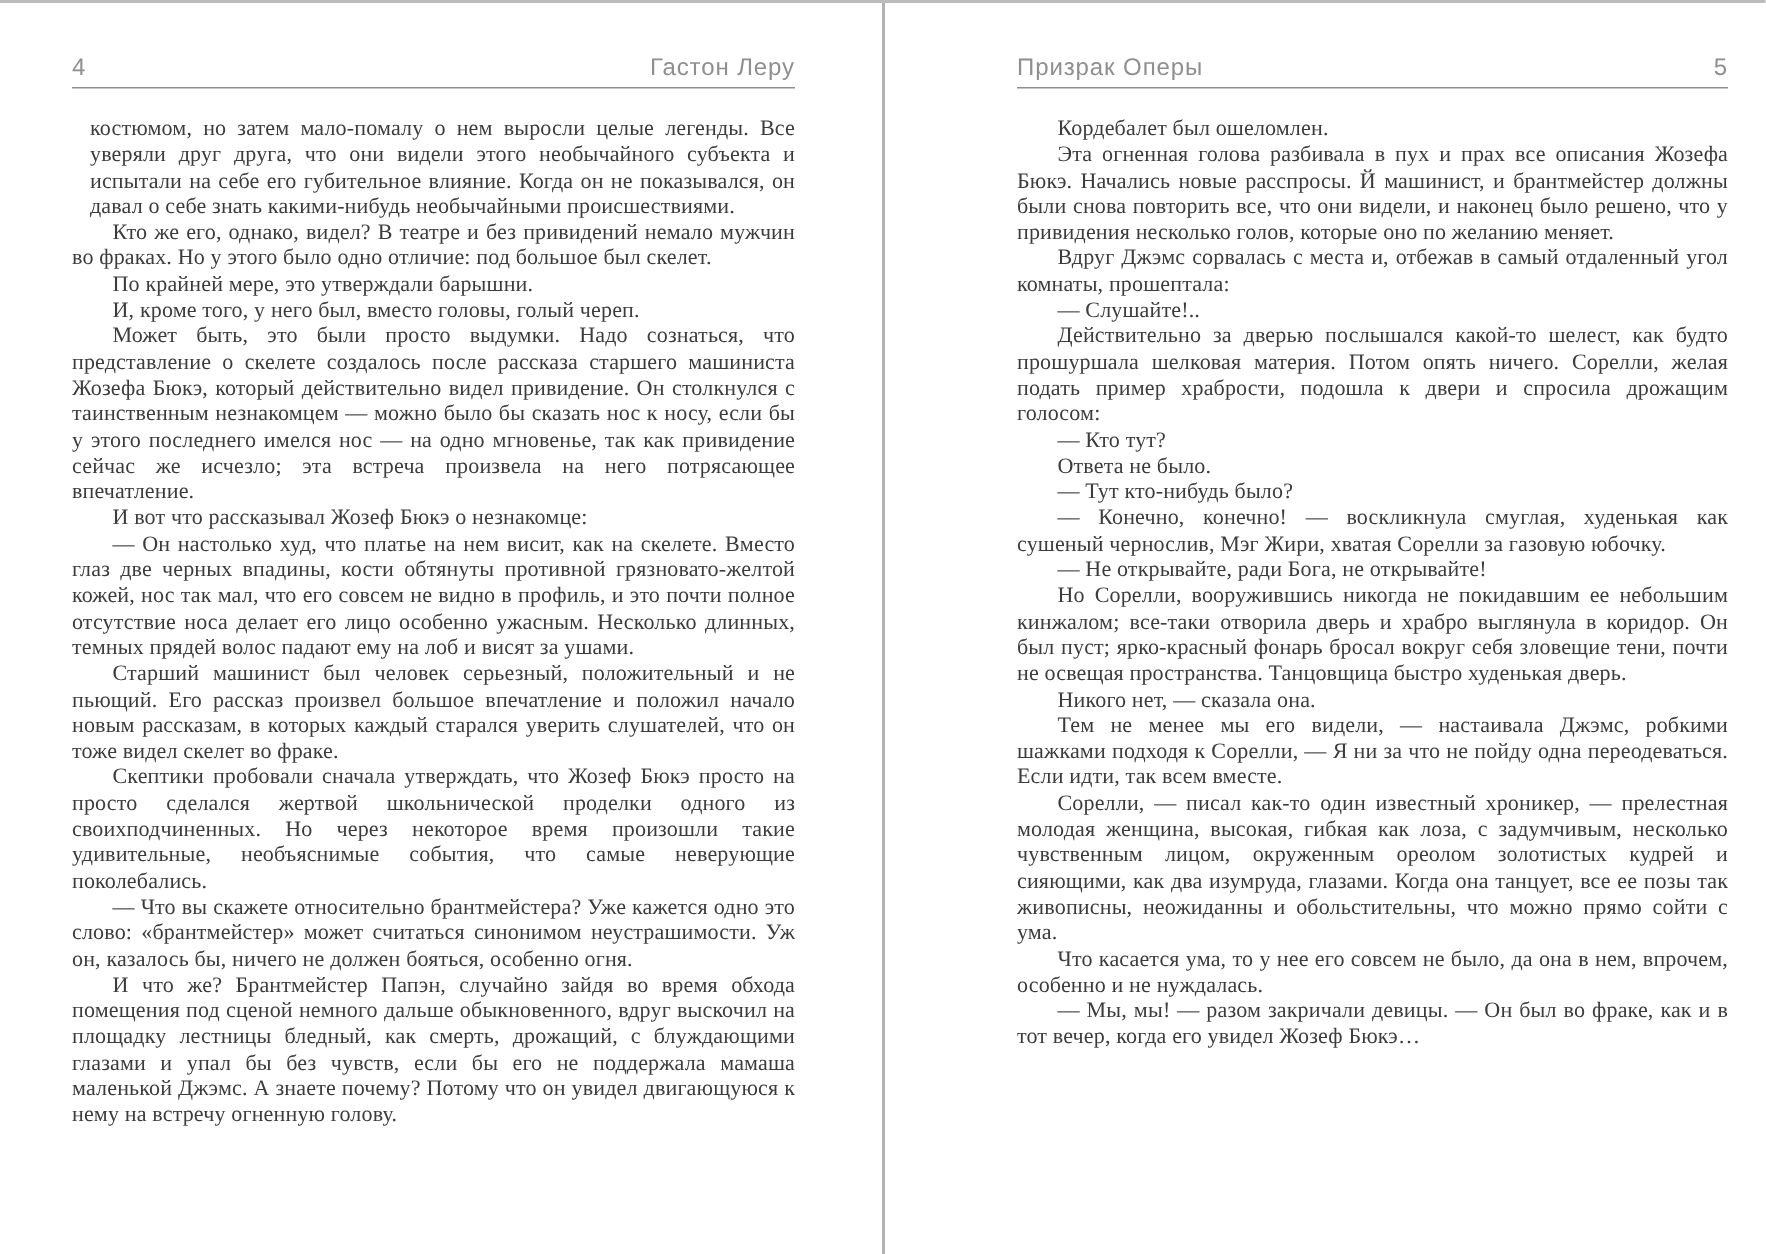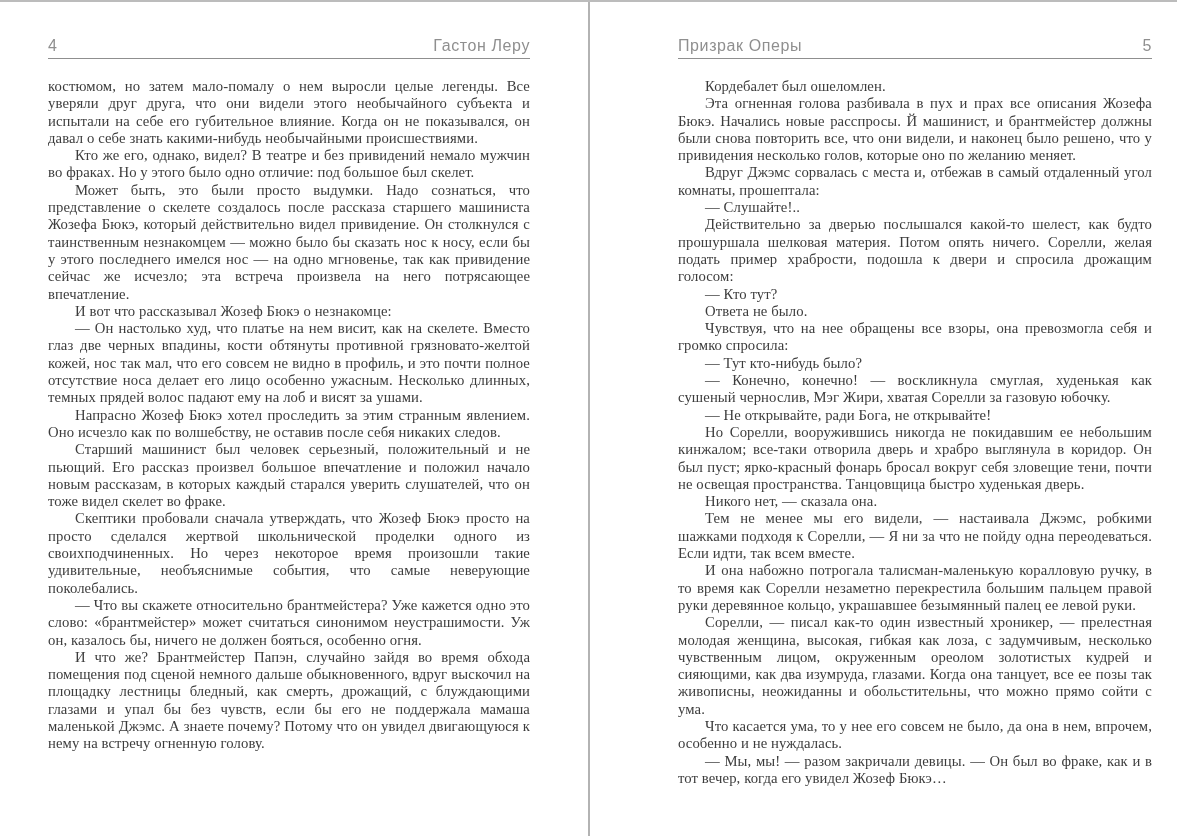--- a/index.html
+++ b/index.html
@@ -55,41 +55,43 @@
     color: var(--body-text, #3c3c3c);
     text-align: justify;
     letter-spacing: 0.1px;
   }
   .body-text p {
     margin: 0;
     text-indent: 27px;
   }
   .body-text p.no-indent {
     text-indent: 0;
+    margin-left: 12px;
   }
 </style>
 </head>
 <body>
 
 <div>
 
   <div class="top-edge"></div>
 
   <div class="page page-left">
     <div class="running-head">
       <span>4</span>
       <span>Гастон Леру</span>
     </div>
     <div class="body-text">
         <p class="no-indent">костюмом, но затем мало-помалу о нем выросли целые легенды. Все уверяли друг друга, что они видели этого необычайного субъекта и испытали на себе его губительное влияние. Когда он не показывался, он давал о себе знать какими-нибудь необычайными происшествиями.</p>
         <p>Кто же его, однако, видел? В театре и без привидений немало мужчин во фраках. Но у этого было одно отличие: под большое был скелет.</p>
+        <p>По крайней мере, это утверждали барышни.</p>
+        <p>И, кроме того, у него был, вместо головы, голый череп.</p>
         <p>Может быть, это были просто выдумки. Надо сознаться, что представление о скелете создалось после рассказа старшего машиниста Жозефа Бюкэ, который действительно видел привидение. Он столкнулся с таинственным незнакомцем — можно было бы сказать нос к носу, если бы у этого последнего имелся нос — на одно мгновенье, так как привидение сейчас же исчезло; эта встреча произвела на него потрясающее впечатление.</p>
         <p>И вот что рассказывал Жозеф Бюкэ о незнакомце:</p>
         <p>— Он настолько худ, что платье на нем висит, как на скелете. Вместо глаз две черных впадины, кости обтянуты противной грязновато-желтой кожей, нос так мал, что его совсем не видно в профиль, и это почти полное отсутствие носа делает его лицо особенно ужасным. Несколько длинных, темных прядей волос падают ему на лоб и висят за ушами.</p>
-        <p>Напрасно Жозеф Бюкэ хотел проследить за этим странным явлением. Оно исчезло как по волшебству, не оставив после себя никаких следов.</p>
         <p>Старший машинист был человек серьезный, положительный и не пьющий. Его рассказ произвел большое впечатление и положил начало новым рассказам, в которых каждый старался уверить слушателей, что он тоже видел скелет во фраке.</p>
         <p>Скептики пробовали сначала утверждать, что Жозеф Бюкэ просто на просто сделался жертвой школьнической проделки одного из своихподчиненных. Но через некоторое время произошли такие удивительные, необъяснимые события, что самые неверующие поколебались.</p>
         <p>— Что вы скажете относительно брантмейстера? Уже кажется одно это слово: «брантмейстер» может считаться синонимом неустрашимости. Уж он, казалось бы, ничего не должен бояться, особенно огня.</p>
         <p>И что же? Брантмейстер Папэн, случайно зайдя во время обхода помещения под сценой немного дальше обыкновенного, вдруг выскочил на площадку лестницы бледный, как смерть, дрожащий, с блуждающими глазами и упал бы без чувств, если бы его не поддержала мамаша маленькой Джэмс. А знаете почему? Потому что он увидел двигающуюся к нему на встречу огненную голову.</p>
       </div>
   </div>
 
   <div class="spine"></div>
 
   <div class="page page-right">
@@ -98,27 +100,25 @@
       <span>5</span>
     </div>
     <div class="body-text">
         <p>Кордебалет был ошеломлен.</p>
         <p>Эта огненная голова разбивала в пух и прах все описания Жозефа Бюкэ. Начались новые расспросы. Й машинист, и брантмейстер должны были снова повторить все, что они видели, и наконец было решено, что у привидения несколько голов, которые оно по желанию меняет.</p>
         <p>Вдруг Джэмс сорвалась с места и, отбежав в самый отдаленный угол комнаты, прошептала:</p>
         <p>— Слушайте!..</p>
         <p>Действительно за дверью послышался какой-то шелест, как будто прошуршала шелковая материя. Потом опять ничего. Сорелли, желая подать пример храбрости, подошла к двери и спросила дрожащим голосом:</p>
         <p>— Кто тут?</p>
         <p>Ответа не было.</p>
-        <p>Чувствуя, что на нее обращены все взоры, она превозмогла себя и громко спросила:</p>
         <p>— Тут кто-нибудь было?</p>
         <p>— Конечно, конечно! — воскликнула смуглая, худенькая как сушеный чернослив, Мэг Жири, хватая Сорелли за газовую юбочку.</p>
         <p>— Не открывайте, ради Бога, не открывайте!</p>
         <p>Но Сорелли, вооружившись никогда не покидавшим ее небольшим кинжалом; все-таки отворила дверь и храбро выглянула в коридор. Он был пуст; ярко-красный фонарь бросал вокруг себя зловещие тени, почти не освещая пространства. Танцовщица быстро худенькая дверь.</p>
         <p>Никого нет, — сказала она.</p>
         <p>Тем не менее мы его видели, — настаивала Джэмс, робкими шажками подходя к Сорелли, — Я ни за что не пойду одна переодеваться. Если идти, так всем вместе.</p>
-        <p>И она набожно потрогала талисман-маленькую коралловую ручку, в то время как Сорелли незаметно перекрестила большим пальцем правой руки деревянное кольцо, украшавшее безымянный палец ее левой руки.</p>
         <p>Сорелли, — писал как-то один известный хроникер, — прелестная молодая женщина, высокая, гибкая как лоза, с задумчивым, несколько чувственным лицом, окруженным ореолом золотистых кудрей и сияющими, как два изумруда, глазами. Когда она танцует, все ее позы так живописны, неожиданны и обольстительны, что можно прямо сойти с ума.</p>
         <p>Что касается ума, то у нее его совсем не было, да она в нем, впрочем, особенно и не нуждалась.</p>
         <p>— Мы, мы! — разом закричали девицы. — Он был во фраке, как и в тот вечер, когда его увидел Жозеф Бюкэ…</p>
       </div>
   </div>
 
 </div>
 
 </body></html>

